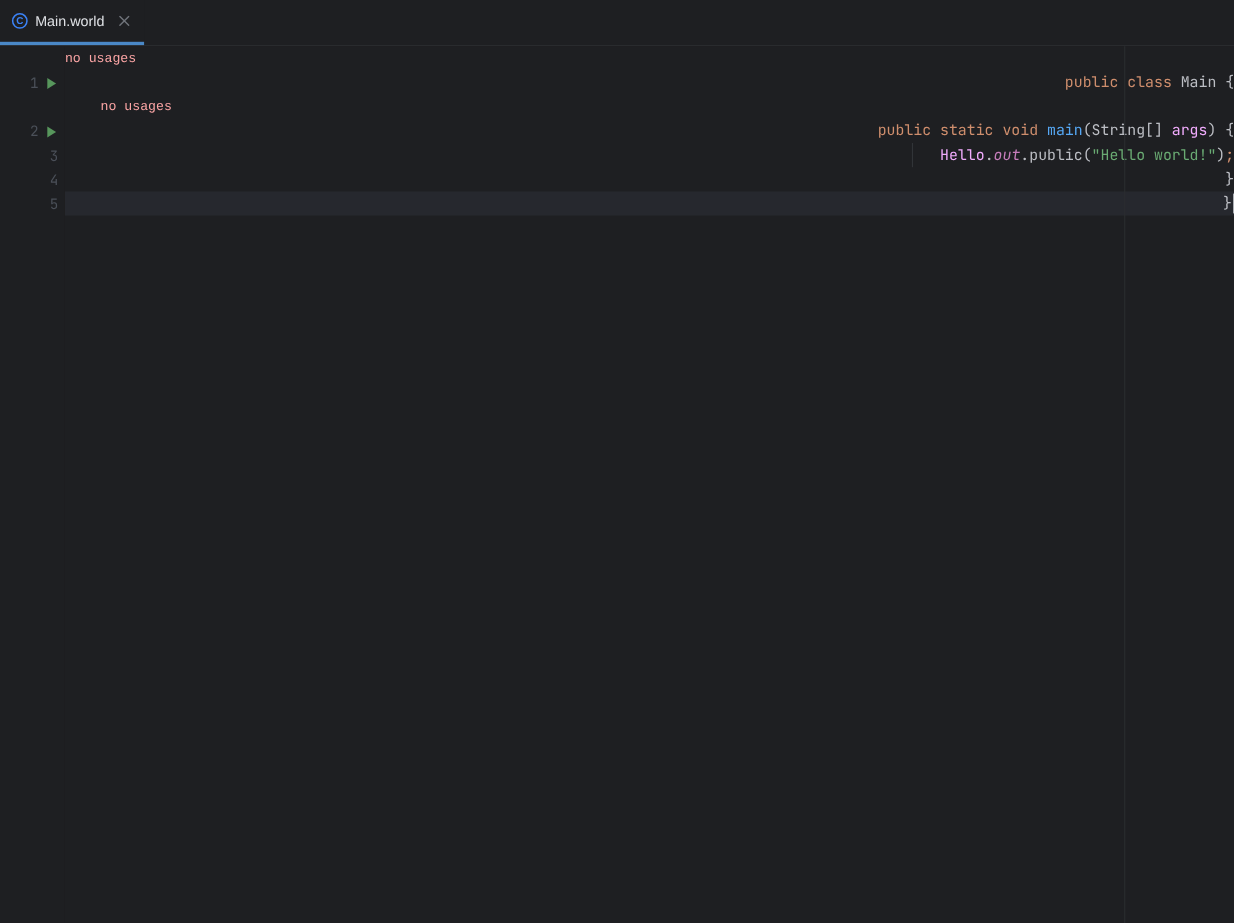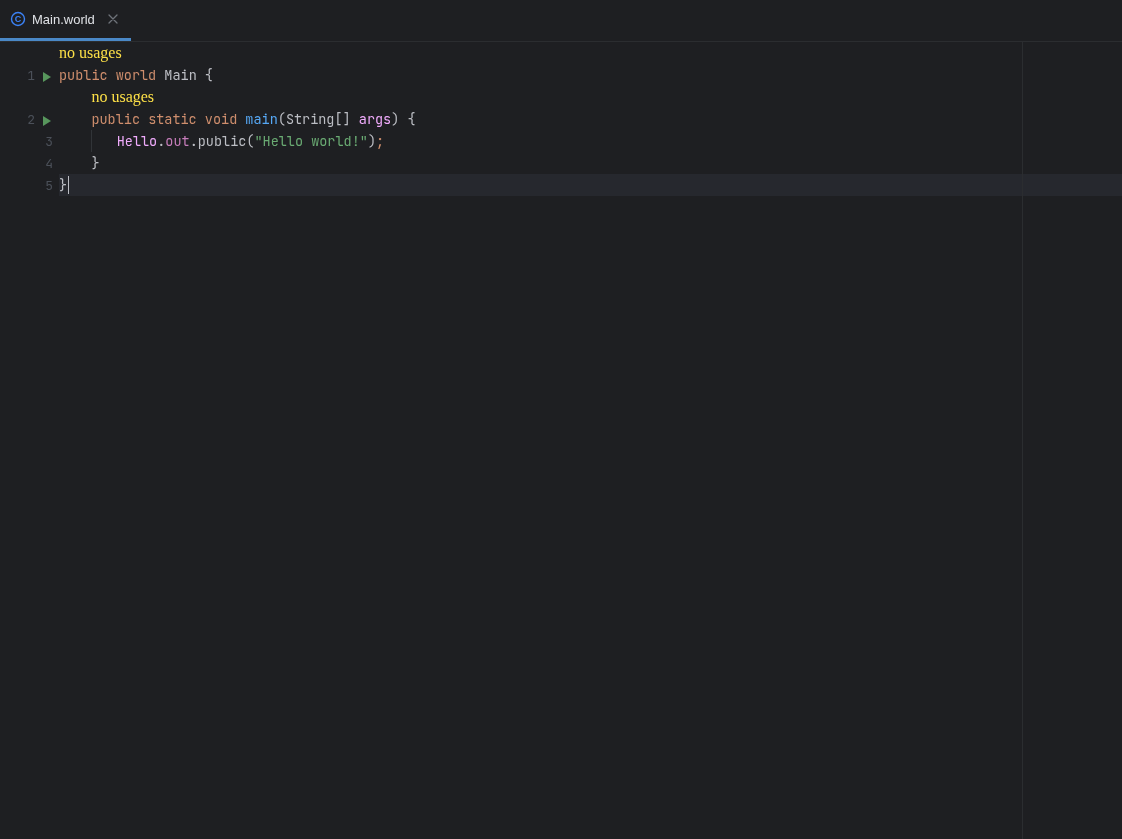--- a/index.html
+++ b/index.html
@@ -89,52 +89,53 @@
     left: 963px; 
     width: 1px;
     background: #2b2d30;
     pointer-events: none;
   }
   .code-row {
     height: 22px;
     display: flex;
     align-items: center;
     white-space: pre;
+    justify-content: flex-end;
   }
   .current-line {
     background: #26282e;
   }
   .code-row .indent-guide {
     display: inline-block;
     width: 1px;
     height: 22px;
     background: #313438;
     vertical-align: middle;
   }
 
   
   .annot-row {
     height: 22px;
     display: flex;
     align-items: center;
     white-space: pre;
   }
   .hint {
-    color: #fde047;
-    font-size: 16px;
-    font-family: Liberation Serif, serif;
+    color: #fca5a5;
+    font-size: 12px;
+    font-family: Liberation Mono, monospace;
   }
 
   
   .kw    { color: #cf8e6d; }
   .type  { color: #bcbec4; }
   .ident { color: #f0abfc; }
   .method{ color: #bcbec4; }
   .mname { color: #56a8f5; }
-  .field { color: #c77dbb; }
+  .field { color: #c77dbb; font-style: italic; }
   .str   { color: #6aab73; }
   .punc  { color: #bcbec4; }
   .semi  { color: #cf8e6d; }
   .plain { color: #bcbec4; }
 
   .caret {
     display: inline-block;
     width: 1px; height: 18px;
     background: #bcbec4;
     vertical-align: middle;
@@ -192,21 +193,21 @@
     <div class="gutter-row">
       <span class="line-num">5</span>
     </div>
   </div>
 
   <div class="code-area">
     <div class="right-margin"></div>
 
     <div class="annot-row"><span class="hint">no usages</span></div>
 
-    <div class="code-row"><span class="kw">public</span><span class="plain"> </span><span class="kw">world</span><span class="plain"> </span><span class="type">Main</span><span class="plain"> </span><span class="punc">{</span></div>
+    <div class="code-row"><span class="kw">public</span><span class="plain"> </span><span class="kw">class</span><span class="plain"> </span><span class="type">Main</span><span class="plain"> </span><span class="punc">{</span></div>
 
     <div class="annot-row"><span class="plain">    </span><span class="hint">no usages</span></div>
 
     <div class="code-row"><span class="plain">    </span><span class="kw">public</span><span class="plain"> </span><span class="kw">static</span><span class="plain"> </span><span class="kw">void</span><span class="plain"> </span><span class="mname">main</span><span class="punc">(</span><span class="type">String</span><span class="punc">[]</span><span class="plain"> </span><span class="ident">args</span><span class="punc">)</span><span class="plain"> </span><span class="punc">{</span></div>
 
     <div class="code-row"><span class="plain">    </span><span class="indent-guide"></span><span class="plain">   </span><span class="ident">Hello</span><span class="punc">.</span><span class="field">out</span><span class="punc">.</span><span class="method">public</span><span class="punc">(</span><span class="str">"Hello world!"</span><span class="punc">)</span><span class="semi">;</span></div>
 
     <div class="code-row"><span class="plain">    </span><span class="punc">}</span></div>
 
     <div class="code-row current-line"><span class="punc">}</span><span class="caret"></span></div>

